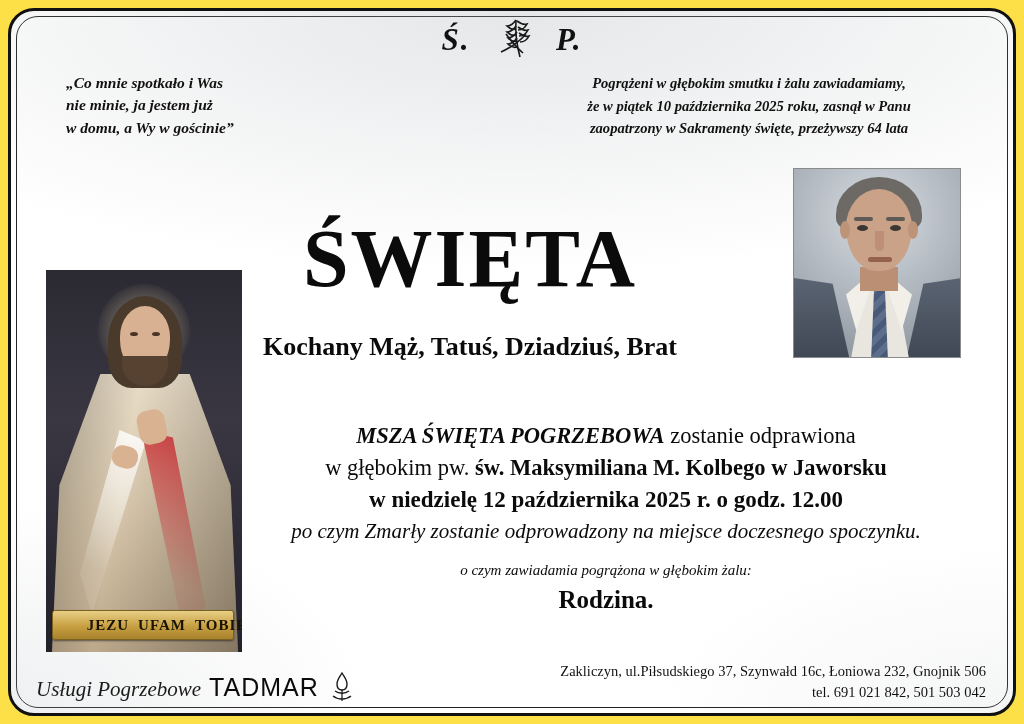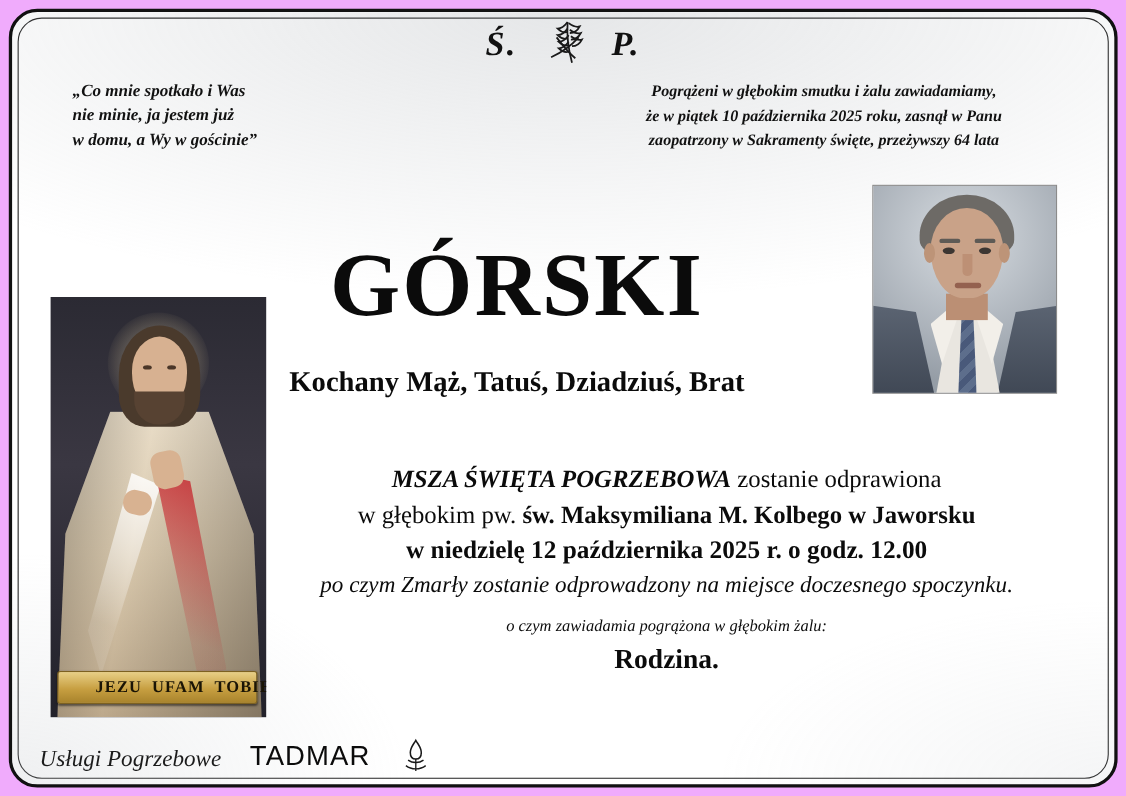--- a/index.html
+++ b/index.html
@@ -5,21 +5,21 @@
   * { box-sizing: border-box; }
   html, body {
     margin: 0; padding: 0;
     width: 1024px; height: 724px;
     background: #ffffff;
     font-family: "Liberation Serif", serif;
   }
   #card {
     position: relative;
     width: 1024px; height: 724px;
-    background: #f0abfc;
+    background: #fde047;
     overflow: hidden;
   }
   
   #frame {
     position: absolute;
     left: 8px; top: 8px; right: 8px; bottom: 8px;
     border: 3px solid #111111;
     border-radius: 26px;
     background: #ffffff;
   }
@@ -307,21 +307,21 @@
   #details .l4 { font-style: italic; font-size: 21px; }
   #details .l5 { font-size: 22px; }
   #details .l5 b { font-weight: bold; font-style: italic; }
   #details .l6 { font-style: italic; font-size: 15px; margin-top: 14px; }
   #details .l7 { font-weight: bold; font-size: 25px; }
 
   
   #footer-left {
     position: absolute;
     left: 36px; bottom: 22px;
-    display: flex; align-items: flex-end; gap: 26px;
+    display: flex; align-items: flex-end; gap: 8px;
   }
   #footer-left .usl {
     font-family: "Liberation Serif", serif;
     font-style: italic;
     font-size: 21px;
     color: #1b1b1b;
   }
   #footer-left .brand {
     font-family: "Liberation Sans", sans-serif;
     font-weight: normal;
@@ -375,21 +375,21 @@
     <div>nie minie, ja jestem już</div>
     <div>w domu, a Wy w gościnie”</div>
   </div>
 
   <div id="notice">
     <div>Pogrążeni w głębokim smutku i żalu zawiadamiamy,</div>
     <div>że w piątek 10 października 2025 roku, zasnął w Panu</div>
     <div>zaopatrzony w Sakramenty święte, przeżywszy 64 lata</div>
   </div>
 
-  <div id="name-line2">GÓRSKI</div>
+  <div id="name-line2">ŚWIĘTA</div>
   <div id="relation">Kochany Mąż, Tatuś, Dziadziuś, Brat</div>
 
   <div id="portrait">
     <div class="bgwall"></div>
     <div class="jacket-l"></div>
     <div class="jacket-r"></div>
     <div class="shirt"></div>
     <div class="tie"></div>
     <div class="collar-l"></div>
     <div class="collar-r"></div>
@@ -446,14 +446,18 @@
     <span class="usl">Usługi Pogrzebowe</span>
     <span class="brand">TADMAR</span>
     <svg id="footer-logo" viewBox="0 0 30 32">
       <path d="M15 3 C12 8 10 10 10 14 C10 18 12 20 15 20 C18 20 20 18 20 14 C20 10 18 8 15 3 Z" fill="none" stroke="#1a1a1a" stroke-width="1.4"></path>
       <path d="M8 21 C12 24 18 24 22 21" fill="none" stroke="#1a1a1a" stroke-width="1.3"></path>
       <path d="M6 26 C11 30 19 30 24 26" fill="none" stroke="#1a1a1a" stroke-width="1.3"></path>
       <path d="M15 20 L15 31" stroke="#1a1a1a" stroke-width="1.2"></path>
     </svg>
   </div>
 
+  <div id="footer-right">
+    <div>Zakliczyn, ul.Piłsudskiego 37, Szynwałd 16c, Łoniowa 232, Gnojnik 506</div>
+    <div>tel. 691 021 842, 501 503 042</div>
+  </div>
 
 </div>
 
 </body></html>

